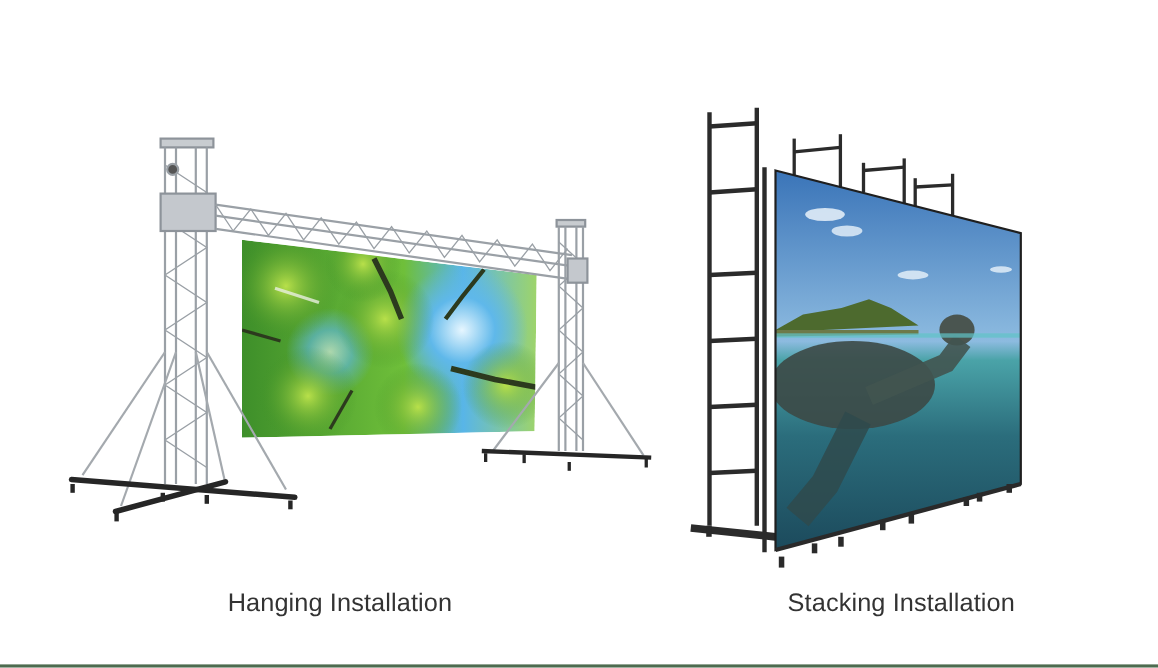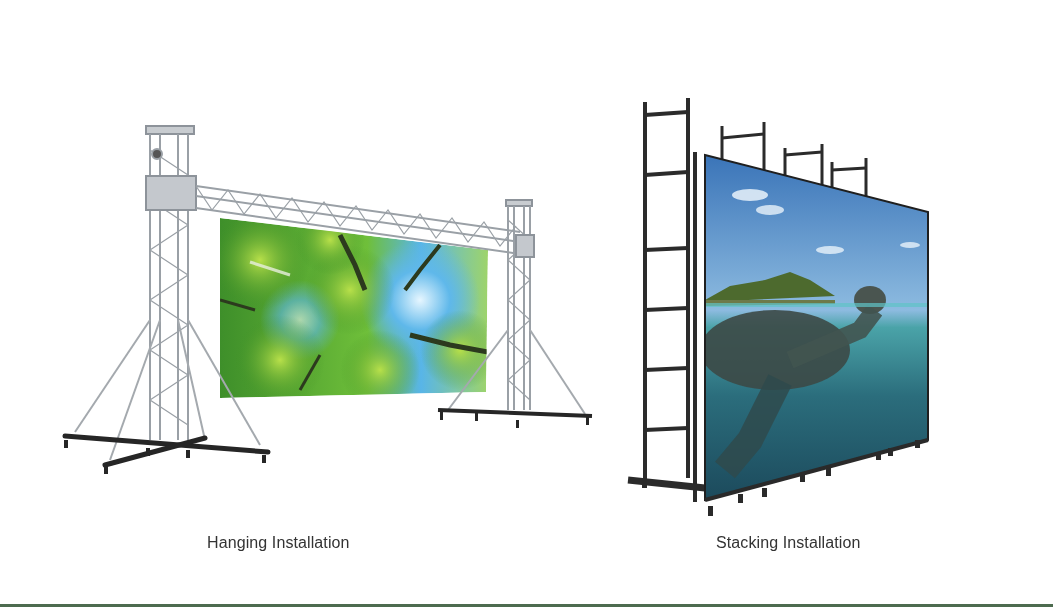--- a/index.html
+++ b/index.html
@@ -2,21 +2,21 @@
 <html><head>
   <meta charset="utf-8">
   <style>
     html, body { margin: 0; padding: 0; }
     body {
       width: 1053px; height: 607px; background: #ffffff; position: relative; overflow: hidden;
       font-family: "Liberation Sans", "DejaVu Sans", sans-serif;
     }
     .figure { position: absolute; }
     .caption {
-      position: absolute; top: 534px; font-size: 16px; color: #333333; letter-spacing: 0.1px;
+      position: absolute; top: 534px; font-size: 23px; color: #333333; letter-spacing: 0.1px;
       white-space: nowrap;
     }
     #cap-left { left: 207px; }
     #cap-right { left: 716px; }
     .bottom-line { position: absolute; left: 0; bottom: 0; width: 1053px; height: 3px; }
     svg { display: block; }
   </style>
 </head>
 <body>
 

